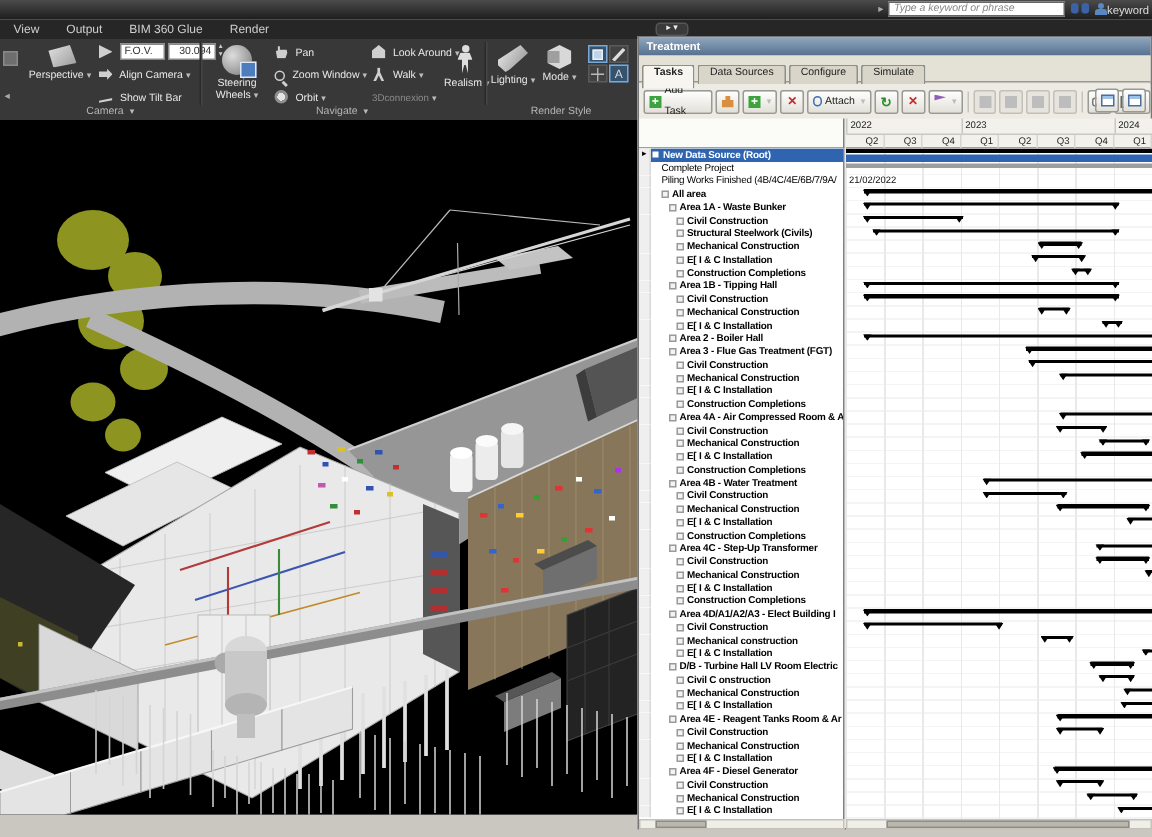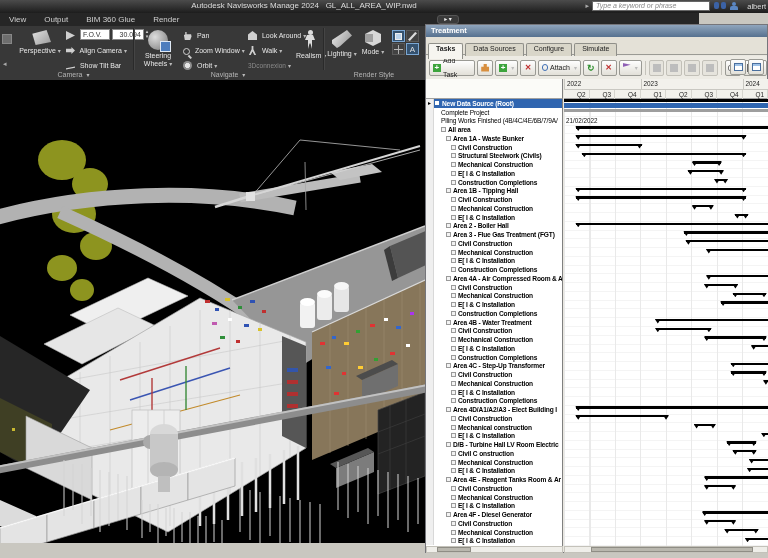--- a/index.html
+++ b/index.html
@@ -16,21 +16,21 @@
   .search-arrow{position:absolute;right:179px;top:2px;color:#aaa;font-size:7px;}
   .binoc{position:absolute;right:42px;top:2px;width:12px;height:8px;}
   .binoc i{position:absolute;top:0;width:5px;height:7px;background:#3b62a5;border-radius:2px;}
   .binoc i.l{left:0}.binoc i.r{right:0}
   .useric{position:absolute;right:30px;top:2px;width:8px;height:8px;}
   .useric::before{content:"";position:absolute;left:2px;top:0;width:4px;height:4px;border-radius:50%;background:#5a86c2;}
   .useric::after{content:"";position:absolute;left:0;top:4px;width:8px;height:4px;border-radius:2px 2px 0 0;background:#5a86c2;}
   .username{position:absolute;right:2px;top:2px;font-size:7.5px;color:#ddd;}
 
   
-  .menubar{position:absolute;left:0;top:13px;width:699px;height:13px;background:#262626;color:#cfcfcf;font-size:8px;}
+  .menubar{position:absolute;left:0;top:13px;width:768px;height:13px;background:#262626;color:#cfcfcf;font-size:8px;}
   .menubar .tab{display:inline-block;padding:2px 9px 0 9px;cursor:default;}
   .rec-pill{position:absolute;left:437px;top:2px;width:22px;height:9px;background:#3a3a3a;border:1px solid #555;
     border-radius:3px;color:#eee;font-size:6px;line-height:7px;text-align:center;}
 
   
   .ribbon{position:absolute;left:0;top:26px;width:425px;height:54px;background:#383838;color:#e4e4e4;}
   .ribbon .sep{position:absolute;top:2px;bottom:10px;width:1px;background:#2a2a2a;box-shadow:1px 0 0 #454545;}
   .grp-label{position:absolute;bottom:0;height:10px;font-size:7px;color:#b5b5b5;text-align:center;line-height:10px;}
   .bigbtn{position:absolute;top:3px;width:44px;height:40px;text-align:center;font-size:7px;line-height:8px;color:#e8e8e8;}
   .bigbtn .ic{margin:1px auto 2px auto;}
@@ -155,31 +155,28 @@
   .hs-left{left:0;width:137px;}
   .hs-right{left:138px;width:204px;}
   .thumb{position:absolute;top:0;height:5px;background:#b9b7ae;border:1px solid #8f8d85;}
 </style>
 </head>
 <body>
 
 <div class="stage">
 
   <div class="titlebar">
-    <div class="ttl">
-      <span>Autodesk Navisworks Manage 2024</span>&nbsp;&nbsp;&nbsp;<span>GL_ALL_AREA_WIP.nwd</span>
-    </div>
     <span class="search-arrow">▸</span>
     <div class="searchbox">Type a keyword or phrase</div>
     <div class="binoc">
         <i class="l"></i>
         <i class="r"></i>
       </div>
     <div class="useric"></div>
-    <div class="username">albert</div>
+    <div class="username">keyword</div>
   </div>
 
   <div class="menubar">
     <span id="menu-tabs"><span class="tab">View</span><span class="tab">Output</span><span class="tab">BIM 360 Glue</span><span class="tab">Render</span></span>
     <span class="rec-pill">▸ ▾</span>
   </div>
 
   <div class="ribbon">
 
     <div class="bigbtn" style="left:18px;">

